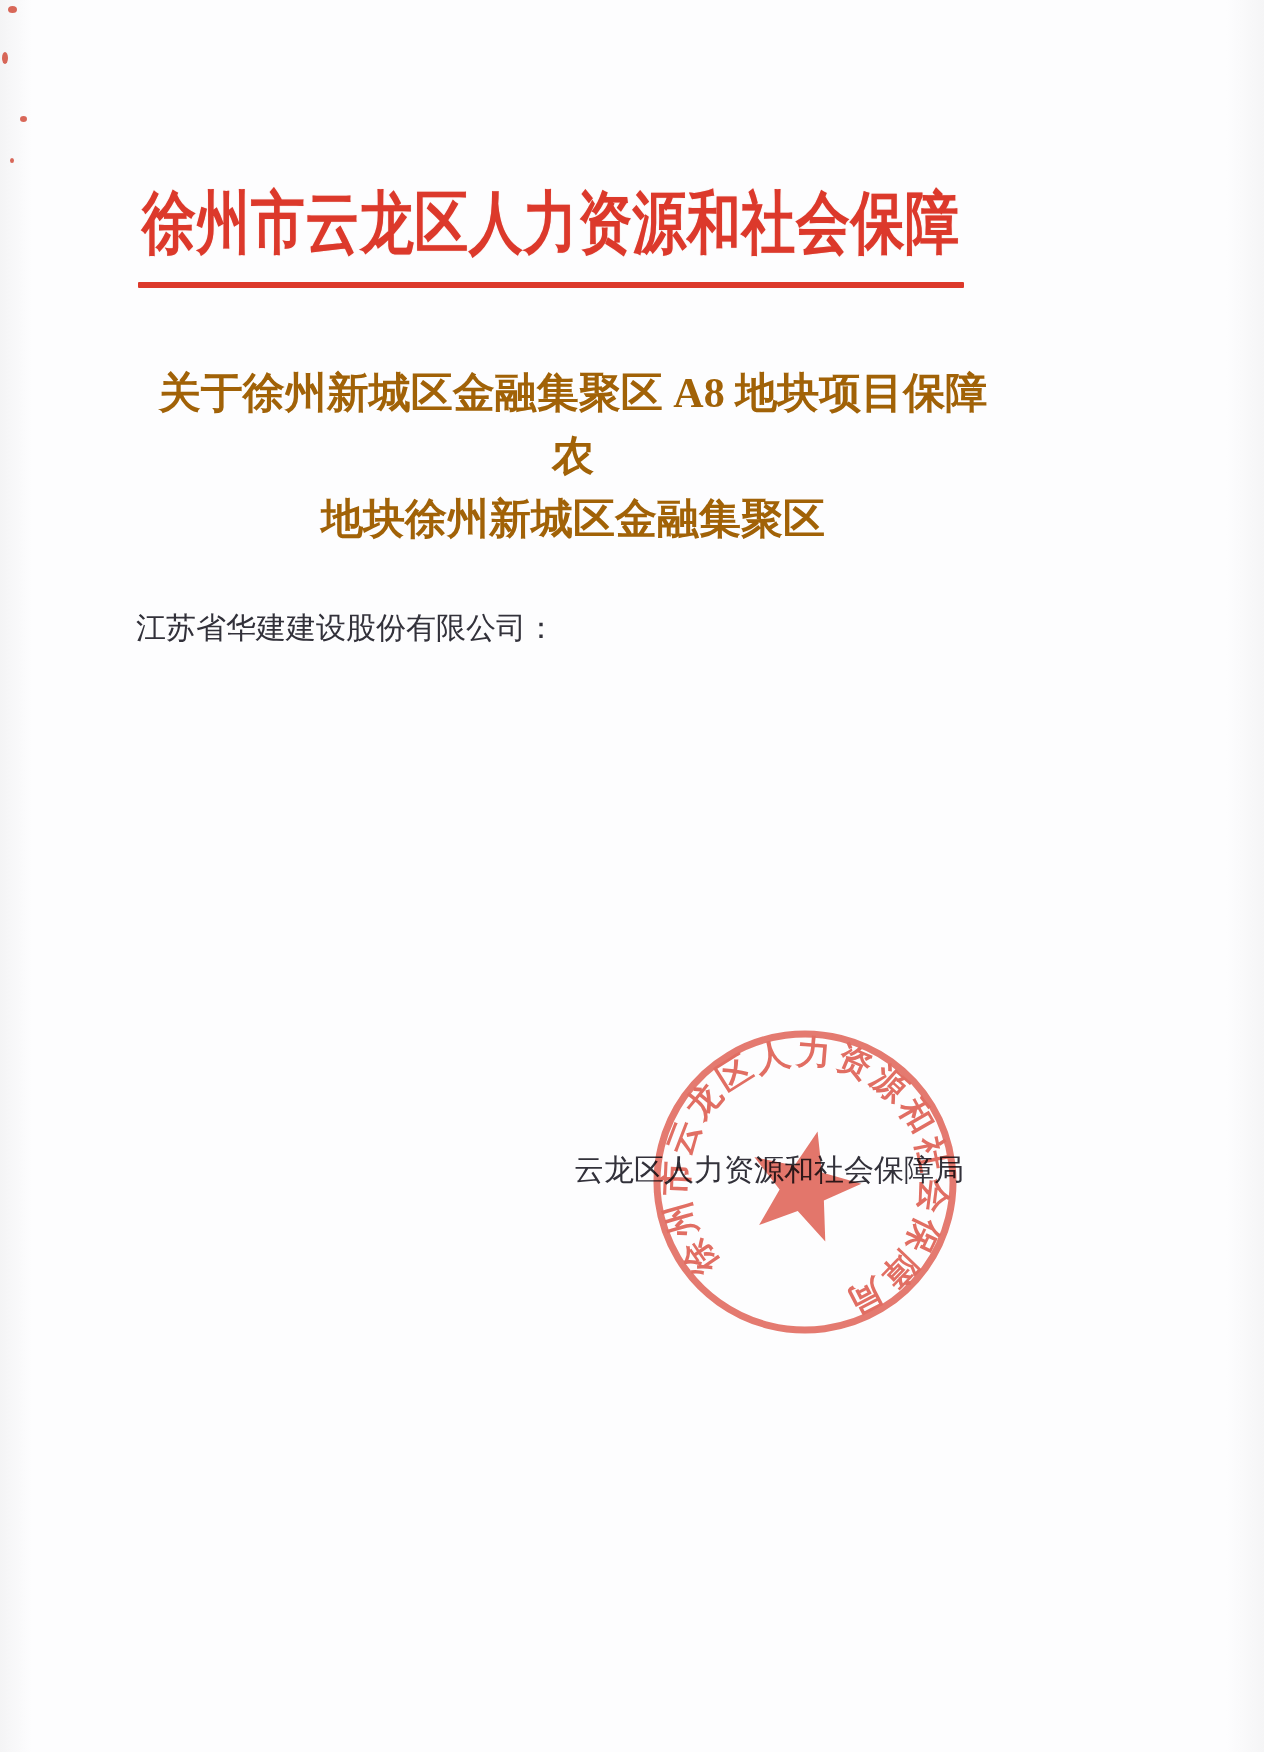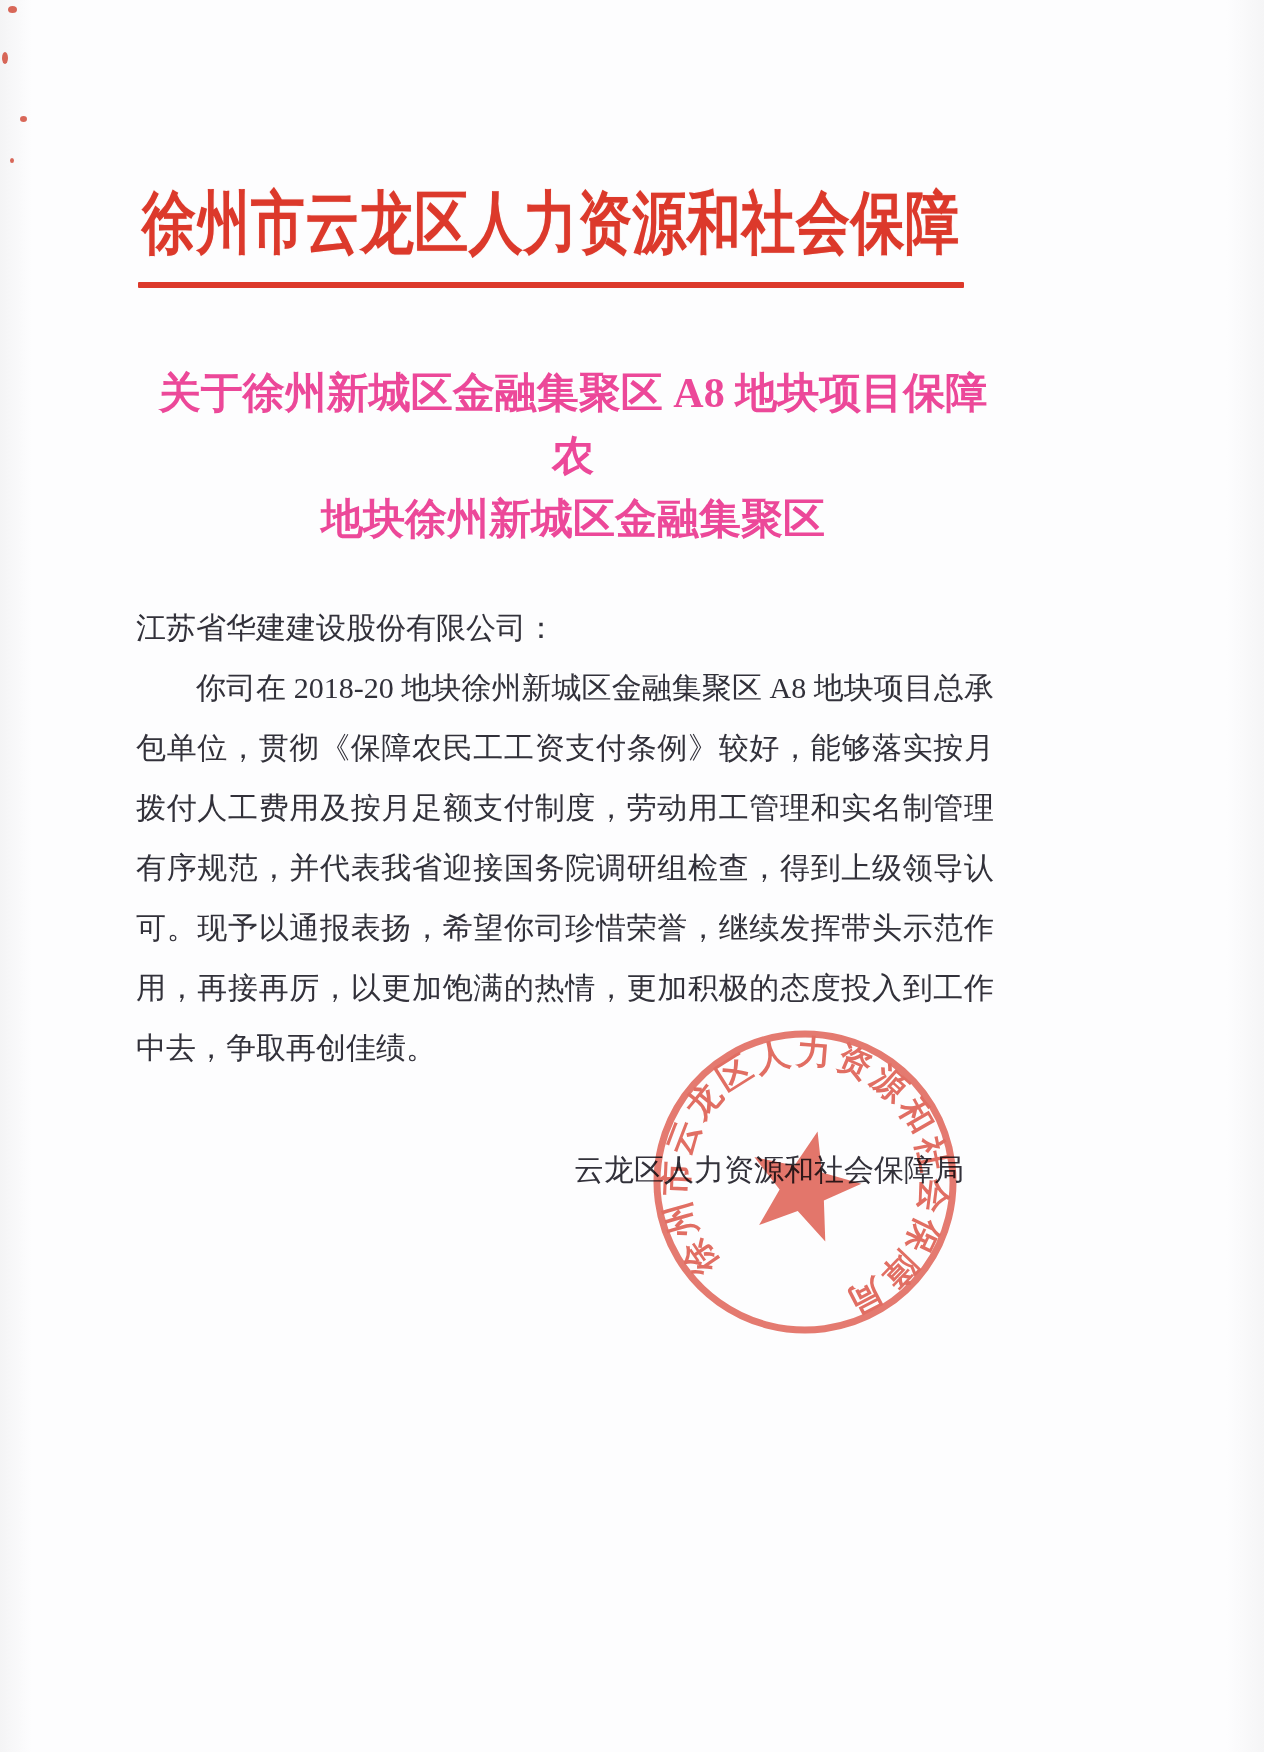--- a/index.html
+++ b/index.html
@@ -45,21 +45,21 @@
   .doc-title {
     position: absolute;
     left: 142px;
     top: 362px;
     width: 862px;
     text-align: center;
     font-weight: bold;
     font-size: 42px;
     line-height: 63px;
     letter-spacing: 0px;
-    color: #ec4899;
+    color: #a16207;
   }
   
   .letter-body {
     position: absolute;
     left: 136px;
     top: 598px;
     width: 858px;
     font-size: 30px;
     line-height: 60px;
     color: #32313a;
@@ -139,21 +139,20 @@
 
   <div class="red-rule"></div>
 
   <div class="doc-title">
     <div>关于徐州新城区金融集聚区 A8 地块项目保障农</div>
     <div>地块徐州新城区金融集聚区</div>
   </div>
 
   <div class="letter-body">
     <p class="salutation">江苏省华建建设股份有限公司：</p>
-    <p class="body-paragraph">你司在 2018-20 地块徐州新城区金融集聚区 A8 地块项目总承包单位，贯彻《保障农民工工资支付条例》较好，能够落实按月拨付人工费用及按月足额支付制度，劳动用工管理和实名制管理有序规范，并代表我省迎接国务院调研组检查，得到上级领导认可。现予以通报表扬，希望你司珍惜荣誉，继续发挥带头示范作用，再接再厉，以更加饱满的热情，更加积极的态度投入到工作中去，争取再创佳绩。</p>
   </div>
 
   <div class="signature-block">
     <div class="signature-agency">云龙区人力资源和社会保障局</div>
   </div>
 
   <svg class="seal" viewBox="0 0 360 360" xmlns="http://www.w3.org/2000/svg">
     <circle class="seal-ring" cx="180" cy="180" r="148"></circle>
     <path id="sealTextArc" d="M 121 282 A 118 118 0 1 1 239 282" fill="none"></path>
     <text class="seal-text">

